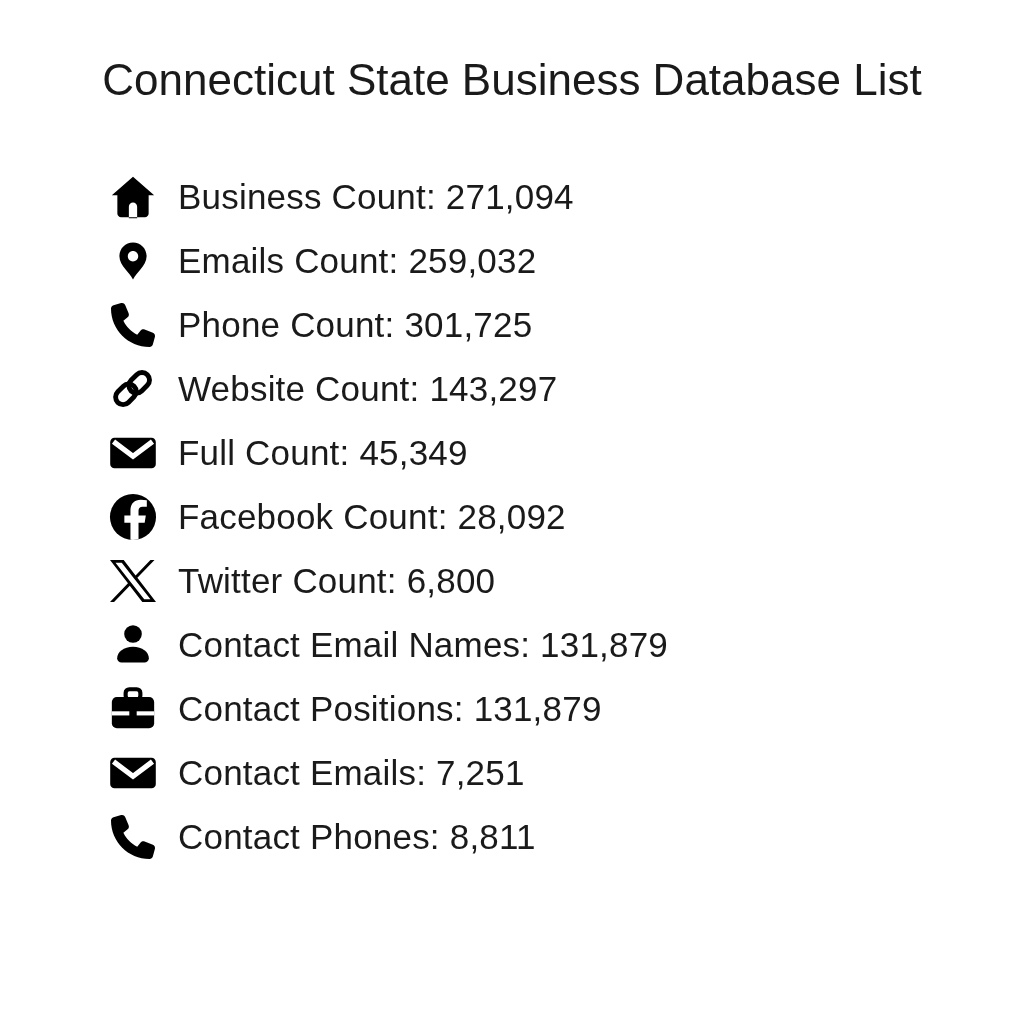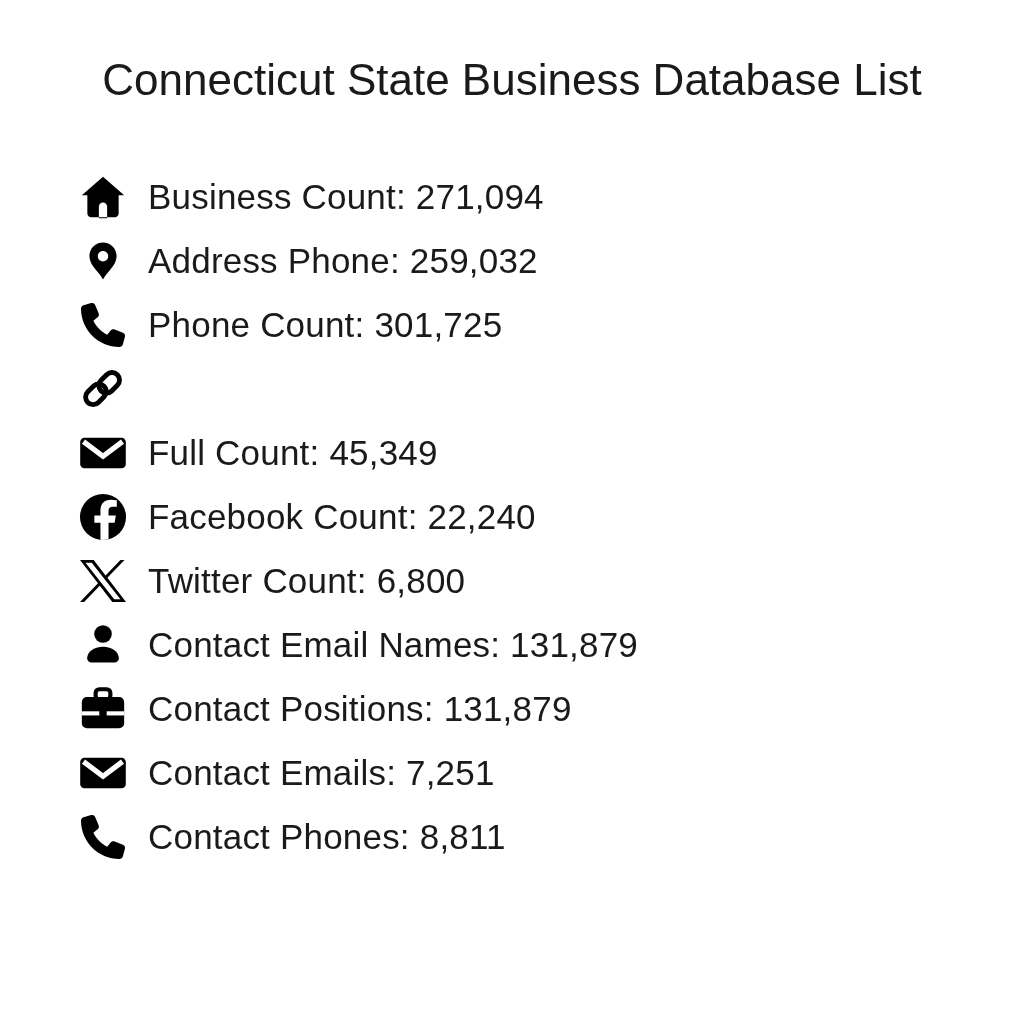--- a/index.html
+++ b/index.html
@@ -18,21 +18,21 @@
     margin: 54px auto 1px auto;
     width: 880px;
     text-align: center;
     font-size: 44px;
     line-height: 1.16;
     font-weight: 400;
     color: #1a1a1a;
   }
   .stats {
     margin-top: 60px;
-    padding-left: 78px;
+    padding-left: 108px;
   }
   .row {
     display: flex;
     align-items: center;
     height: 64px;
   }
   .icon-box {
     flex: 0 0 50px;
     width: 50px;
     height: 56px;
@@ -65,39 +65,40 @@
     </span>
     <span class="row-text"><span>Business Count</span><span>: </span><span>271,094</span></span>
   </div>
 
   <div class="row">
     <span class="icon-box">
       <svg width="40" height="50" viewBox="0 0 100 100">
         <path class="ic" fill-rule="evenodd" d="M50 4 C31 4 16 19 16 38 C16 50 23 61 32 72 C38 79 45 87 50 96 C55 87 62 79 68 72 C77 61 84 50 84 38 C84 19 69 4 50 4 Z M50 51 C42.8 51 37 45.2 37 38 C37 30.8 42.8 25 50 25 C57.2 25 63 30.8 63 38 C63 45.2 57.2 51 50 51 Z"></path>
       </svg>
     </span>
-    <span class="row-text"><span>Address Phone</span><span>: </span><span>259,032</span></span>
+    <span class="row-text"><span>Emails Count</span><span>: </span><span>259,032</span></span>
   </div>
 
   <div class="row">
     <span class="icon-box">
       <svg width="44" height="44" viewBox="0 0 512 512">
         <path class="ic" d="M164.9 24.6c-7.7-18.6-28-28.5-47.4-23.2l-88 24C12.1 30.2 0 46 0 64C0 311.4 200.6 512 448 512c18 0 33.8-12.1 38.6-29.5l24-88c5.3-19.4-4.6-39.7-23.2-47.4l-96-40c-16.3-6.8-35.2-2.1-46.3 11.6L304.7 368C234.3 334.7 177.3 277.7 144 207.3L193.3 167c13.7-11.2 18.4-30 11.6-46.3l-40-96z"></path>
       </svg>
     </span>
     <span class="row-text"><span>Phone Count</span><span>: </span><span>301,725</span></span>
   </div>
 
   <div class="row">
     <span class="icon-box">
       <svg width="46" height="46" viewBox="-2 -2 104 104">
         <rect class="ic-stroke" x="8" y="45" width="52" height="34" rx="17" stroke-width="11" transform="rotate(-45 34 62)"></rect>
         <rect class="ic-stroke" x="38" y="19" width="52" height="34" rx="17" stroke-width="11" transform="rotate(-45 64 36)"></rect>
       </svg>
     </span>
+    <span class="row-text"><span>Website Count</span><span>: </span><span>143,297</span></span>
   </div>
 
   <div class="row">
     <span class="icon-box">
       <svg width="48" height="38" viewBox="0 0 100 80">
         <rect class="ic" x="2" y="8" width="96" height="64" rx="9"></rect>
         <polyline points="9,16 50,47 91,16" fill="none" stroke="#ffffff" stroke-width="11"></polyline>
       </svg>
     </span>
     <span class="row-text"><span>Full Count</span><span>: </span><span>45,349</span></span>
@@ -108,21 +109,21 @@
       <svg width="48" height="48" viewBox="0 0 100 100">
         <defs>
             <clipPath id="fbclip">
               <circle cx="50" cy="50" r="48"></circle>
             </clipPath>
           </defs>
         <circle class="ic" cx="50" cy="50" r="48"></circle>
         <path fill="#ffffff" clip-path="url(#fbclip)" d="M44.7 100 V61.8 H32 V46.7 h12.7 V35.9 c0-14.1 8.6-21.9 21.5-21.9 4.4 0 8.7.5 12.6 1.2 v13.7 h-8.9 c-6.4 0-8.4 3.8-8.4 8.2 v9.6 h15.2 l-2.4 15.1 H61.5 V100 Z"></path>
       </svg>
     </span>
-    <span class="row-text"><span>Facebook Count</span><span>: </span><span>22,240</span></span>
+    <span class="row-text"><span>Facebook Count</span><span>: </span><span>28,092</span></span>
   </div>
 
   <div class="row">
     <span class="icon-box">
       <svg width="46" height="42" viewBox="0 0 1200 1227" preserveAspectRatio="none">
         <path class="ic" fill-rule="evenodd" d="M714.163 519.284 L1160.89 0 H1055.03 L667.137 450.887 L357.328 0 H0 L468.492 681.821 L0 1226.37 H105.866 L515.491 750.218 L842.672 1226.37 H1200 L714.163 519.284 Z M569.165 687.828 L521.697 619.934 L144.011 79.694 H306.615 L611.412 515.685 L658.88 583.579 L1055.08 1150.3 H892.476 L569.165 687.828 Z"></path>
       </svg>
     </span>
     <span class="row-text"><span>Twitter Count</span><span>: </span><span>6,800</span></span>
   </div>

